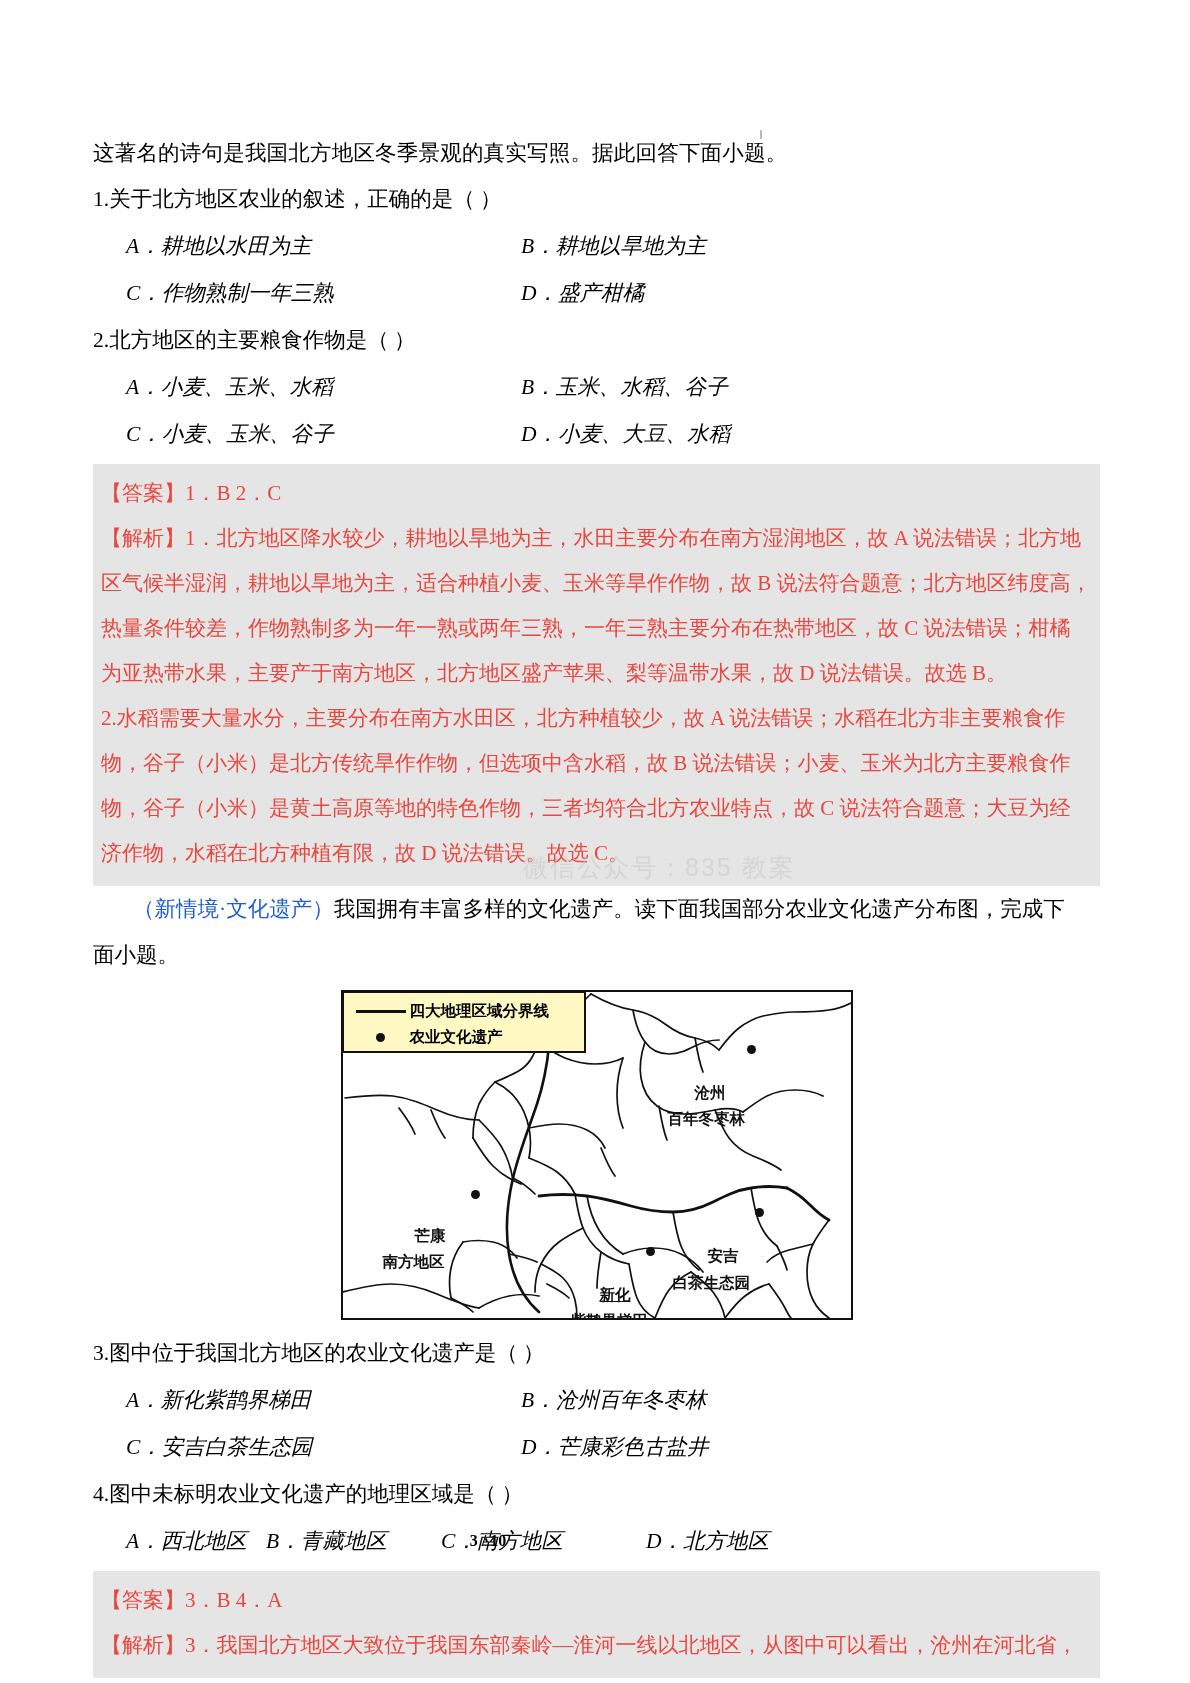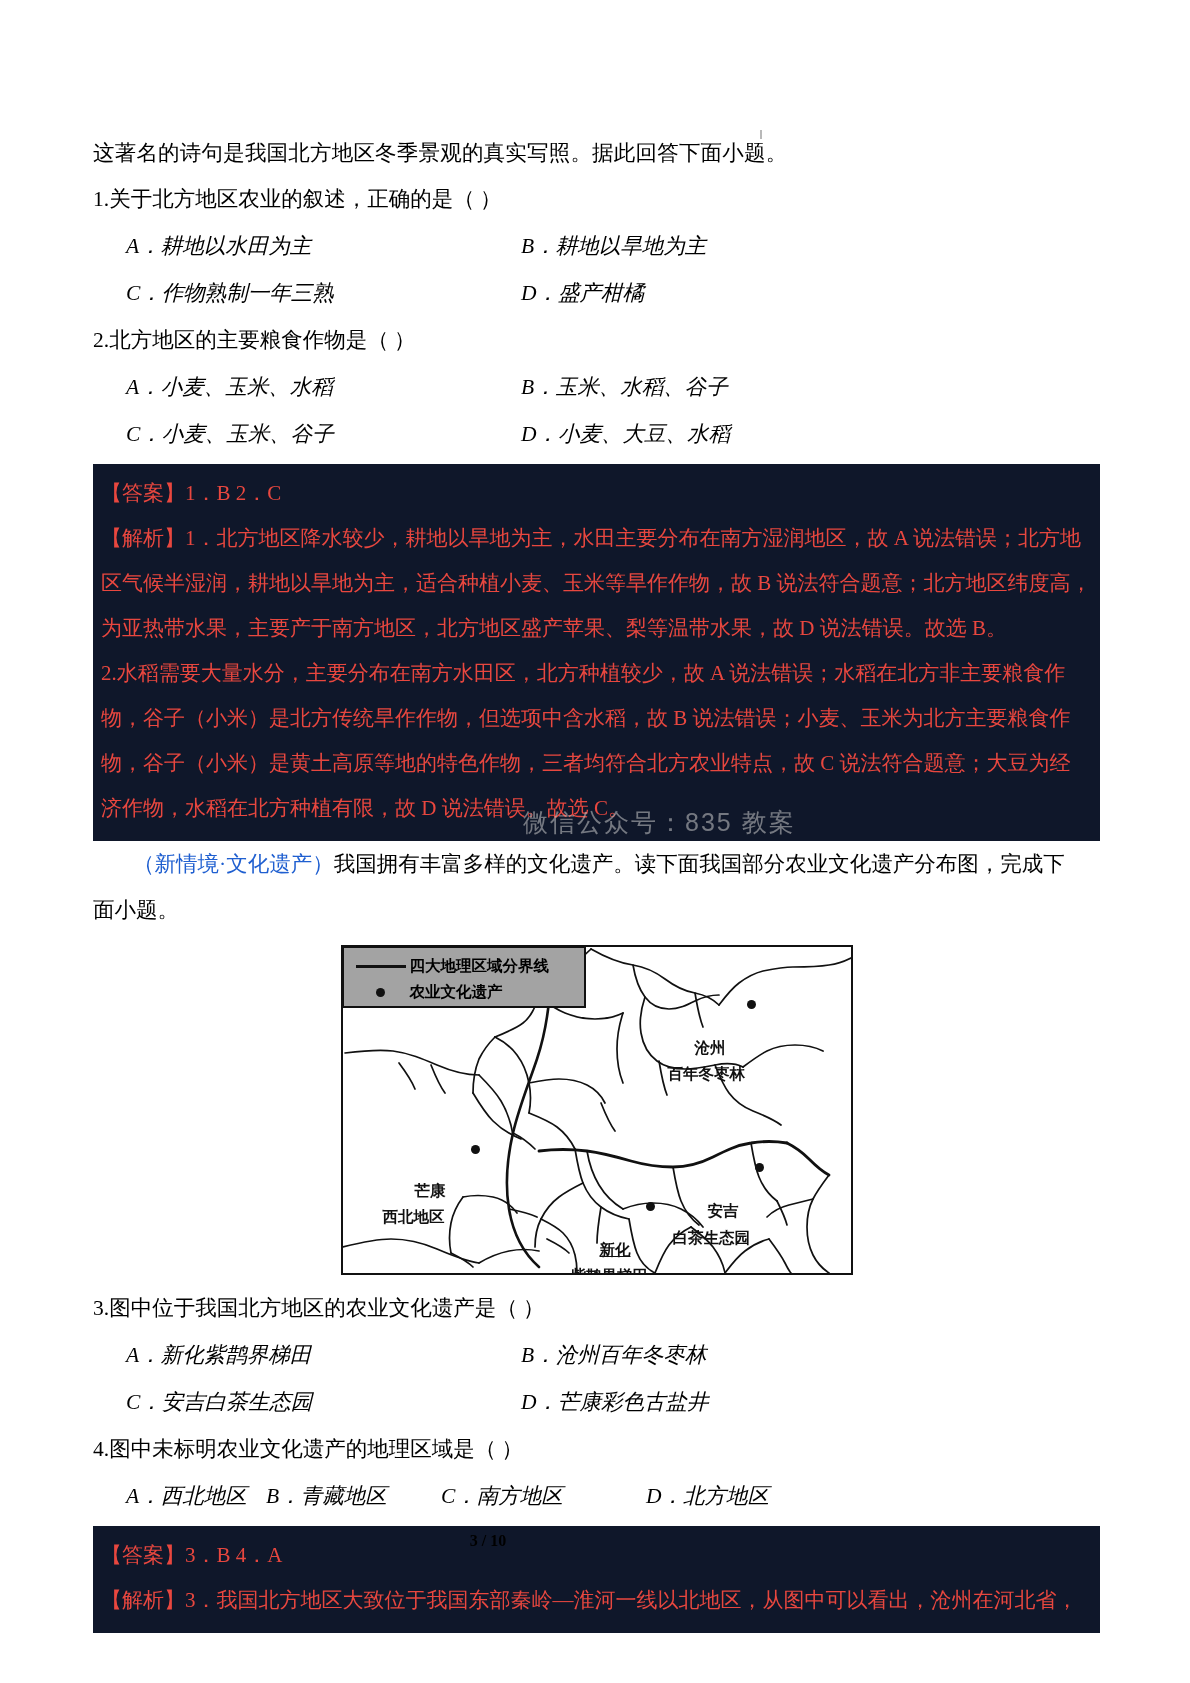--- a/index.html
+++ b/index.html
@@ -50,21 +50,21 @@
   .opts .o {
     width: 395px;
     flex: 0 0 auto;
   }
   .opts .o.w4a { width: 140px; }
   .opts .o.w4b { width: 175px; }
   .opts .o.w4c { width: 205px; }
 
   
   .ansblock {
-    background: #0f172a;
+    background: #e5e5e5;
     color: #e8473f;
     padding: 7px 10px 10px 8px;
     margin-top: 6px;
   }
   .ansblock .l {
     font-size: 21px;
     line-height: 45px;
     white-space: nowrap;
   }
   .tag { font-weight: normal; }
@@ -99,21 +99,21 @@
     height: 330px;
     border: 2px solid #111;
     background: #fff;
     overflow: hidden;
   }
   .legend {
     position: absolute;
     left: -1px; top: -1px;
     width: 244px; height: 62px;
     border: 2px solid #111;
-    background: #a3a3a3;
+    background: #fef9c3;
     z-index: 5;
     padding: 5px 0 0 8px;
   }
   .legend .row {
     display: flex;
     align-items: center;
     height: 26px;
     font-size: 15.5px;
     font-weight: bold;
     white-space: nowrap;
@@ -193,20 +193,21 @@
     </div>
     <div class="opts">
       <span class="o">C．小麦、玉米、谷子</span>
       <span class="o">D．小麦、大豆、水稻</span>
     </div>
 
     <div class="ansblock">
       <div class="l"><span class="tag">【答案】</span><span>1．B     2．C</span></div>
       <div class="l">【解析】1．北方地区降水较少，耕地以旱地为主，水田主要分布在南方湿润地区，故 A 说法错误；北方地</div>
       <div class="l">区气候半湿润，耕地以旱地为主，适合种植小麦、玉米等旱作作物，故 B 说法符合题意；北方地区纬度高，</div>
+      <div class="l">热量条件较差，作物熟制多为一年一熟或两年三熟，一年三熟主要分布在热带地区，故 C 说法错误；柑橘</div>
       <div class="l">为亚热带水果，主要产于南方地区，北方地区盛产苹果、梨等温带水果，故 D 说法错误。故选 B。</div>
       <div class="l">2.水稻需要大量水分，主要分布在南方水田区，北方种植较少，故 A 说法错误；水稻在北方非主要粮食作</div>
       <div class="l">物，谷子（小米）是北方传统旱作作物，但选项中含水稻，故 B 说法错误；小麦、玉米为北方主要粮食作</div>
       <div class="l">物，谷子（小米）是黄土高原等地的特色作物，三者均符合北方农业特点，故 C 说法符合题意；大豆为经</div>
       <div class="l">济作物，水稻在北方种植有限，故 D 说法错误。故选 C。</div>
     </div>
 
     <div class="lead" style="position:relative;">
       <span class="indent"></span><span class="blue">（新情境·文化遗产）</span><span>我国拥有丰富多样的文化遗产。读下面我国部分农业文化遗产分布图，完成下</span>
       <span class="watermark" style="left:430px; top:-42px;">微信公众号：835 教案</span>
@@ -304,21 +305,21 @@
         <div class="maplabel" style="left:365px; top:213px;">安吉</div>
         <div class="mapdot" style="left:412px; top:216px;"></div>
         <div class="maplabel" style="left:330px; top:240px;">白茶生态园</div>
 
         <div class="maplabel" style="left:257px; top:252px;text-decoration:underline;">新化</div>
         <div class="mapdot" style="left:303px; top:255px;"></div>
         <div class="maplabel" style="left:228px; top:278px;">紫鹊界梯田</div>
 
         <div class="maplabel" style="left:72px; top:193px;">芒康</div>
         <div class="mapdot" style="left:128px; top:198px;"></div>
-        <div class="maplabel" style="left:40px; top:219px;">西北地区</div>
+        <div class="maplabel" style="left:40px; top:219px;">南方地区</div>
 
       </div>
     </div>
 
     <div class="qline" style="margin-top:10px;">3.图中位于我国北方地区的农业文化遗产是（      ）</div>
     <div class="opts">
       <span class="o">A．新化紫鹊界梯田</span>
       <span class="o">B．沧州百年冬枣林</span>
     </div>
     <div class="opts">

